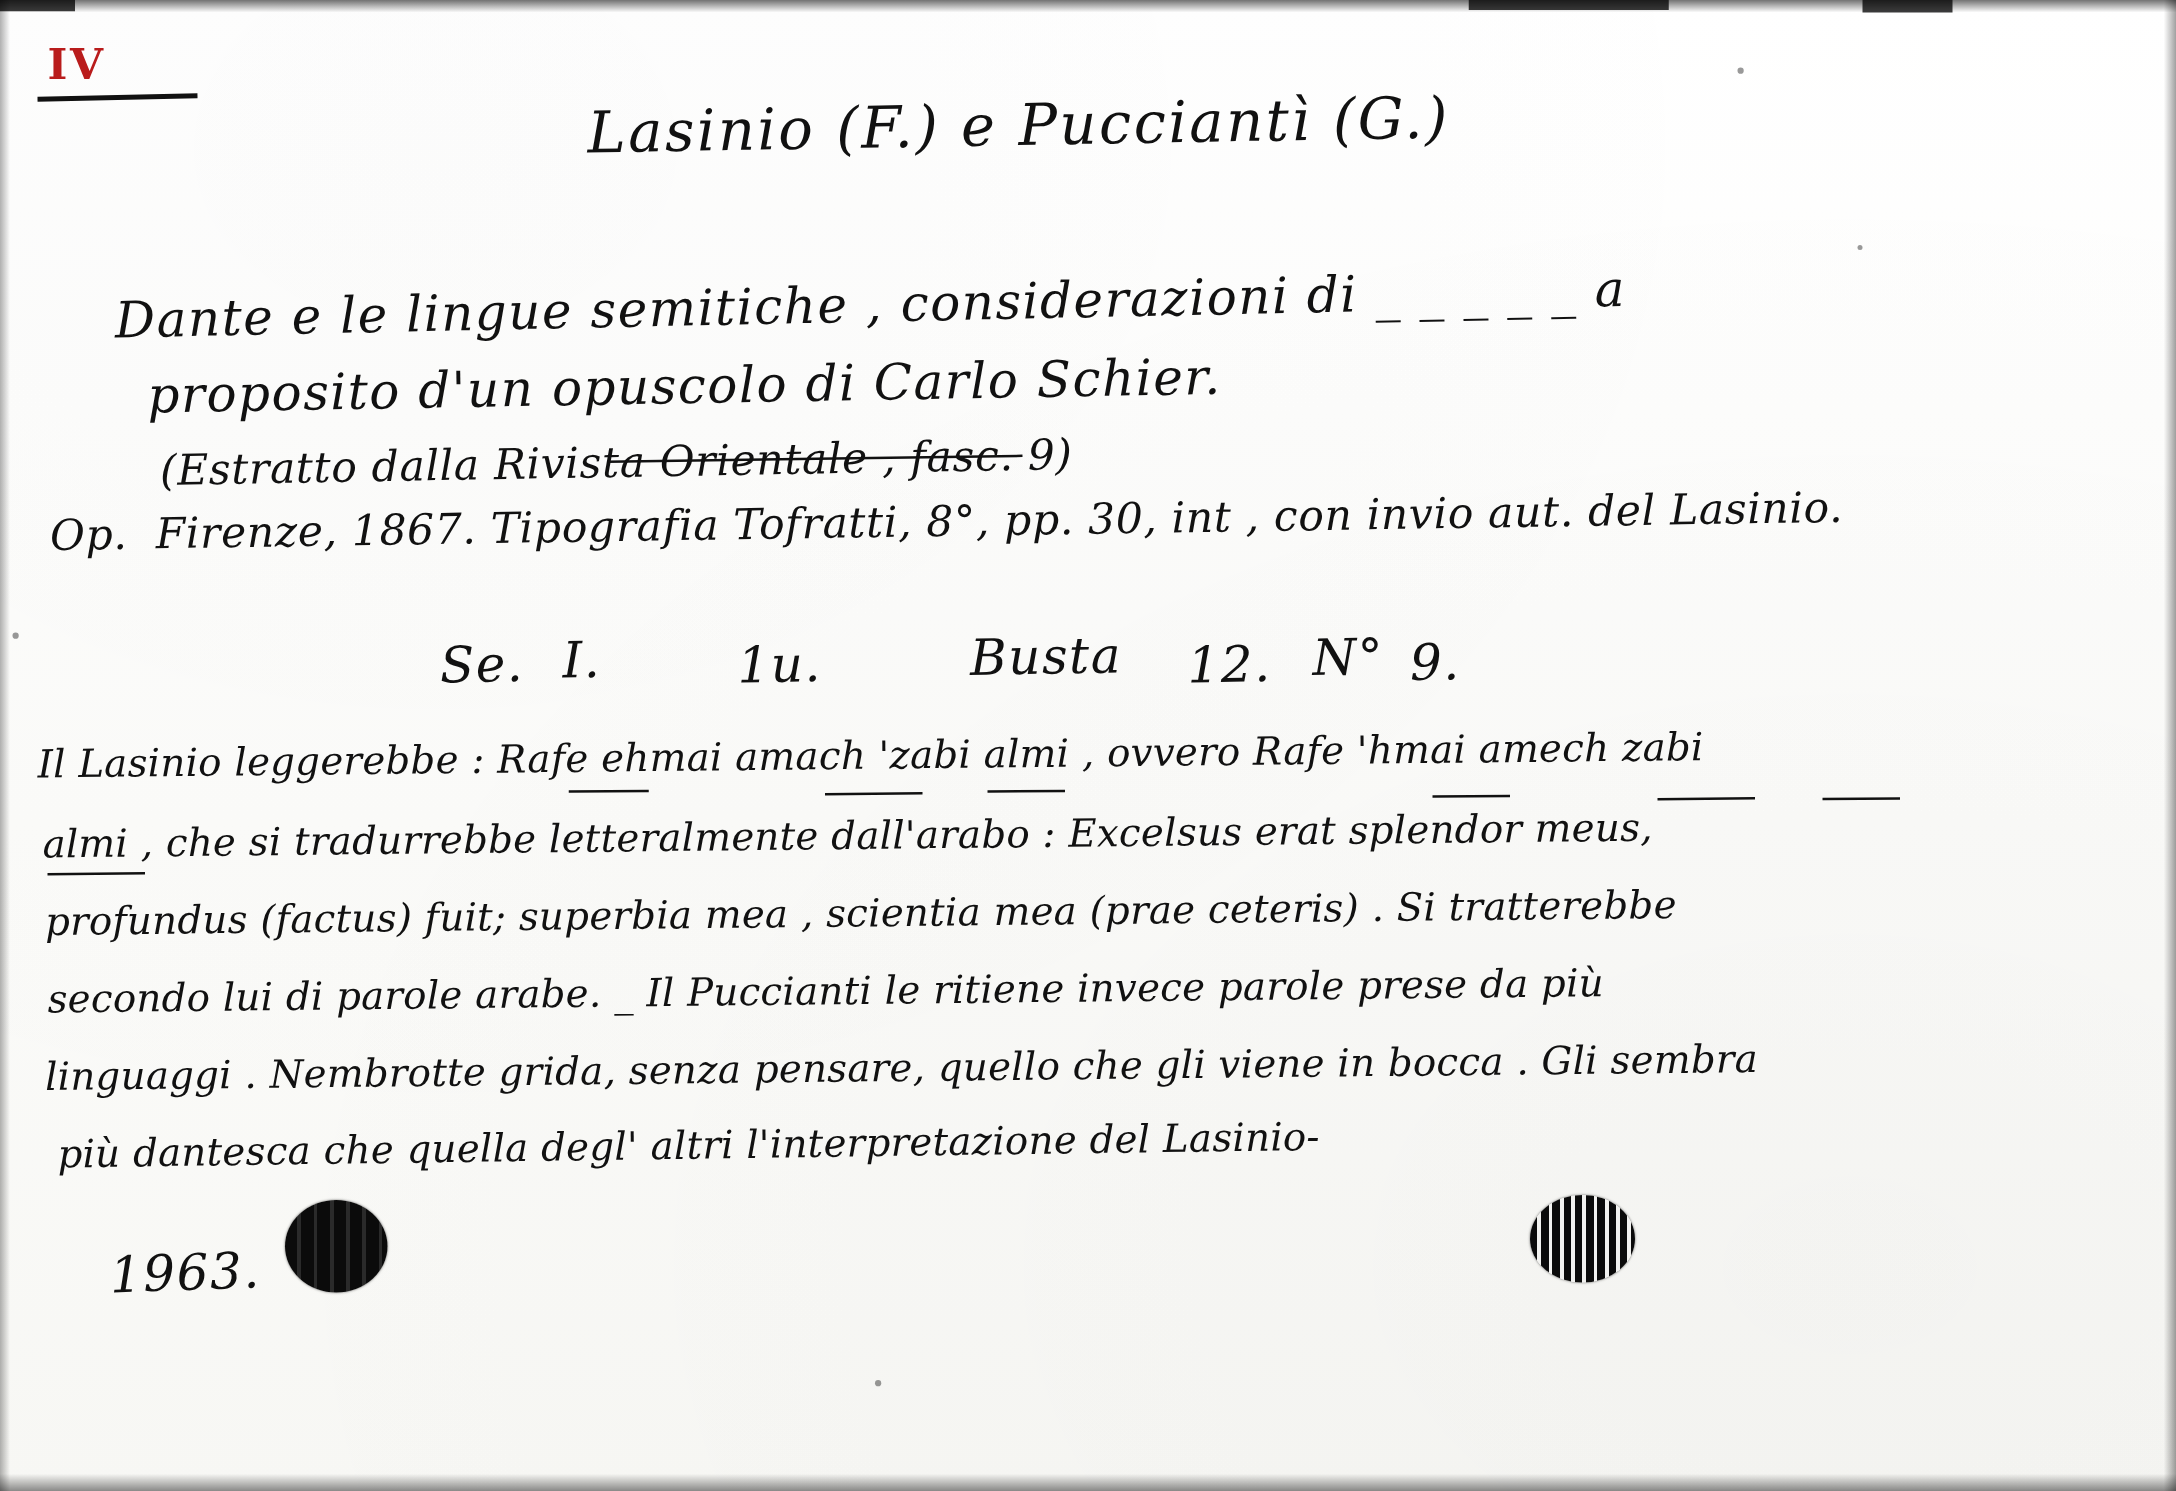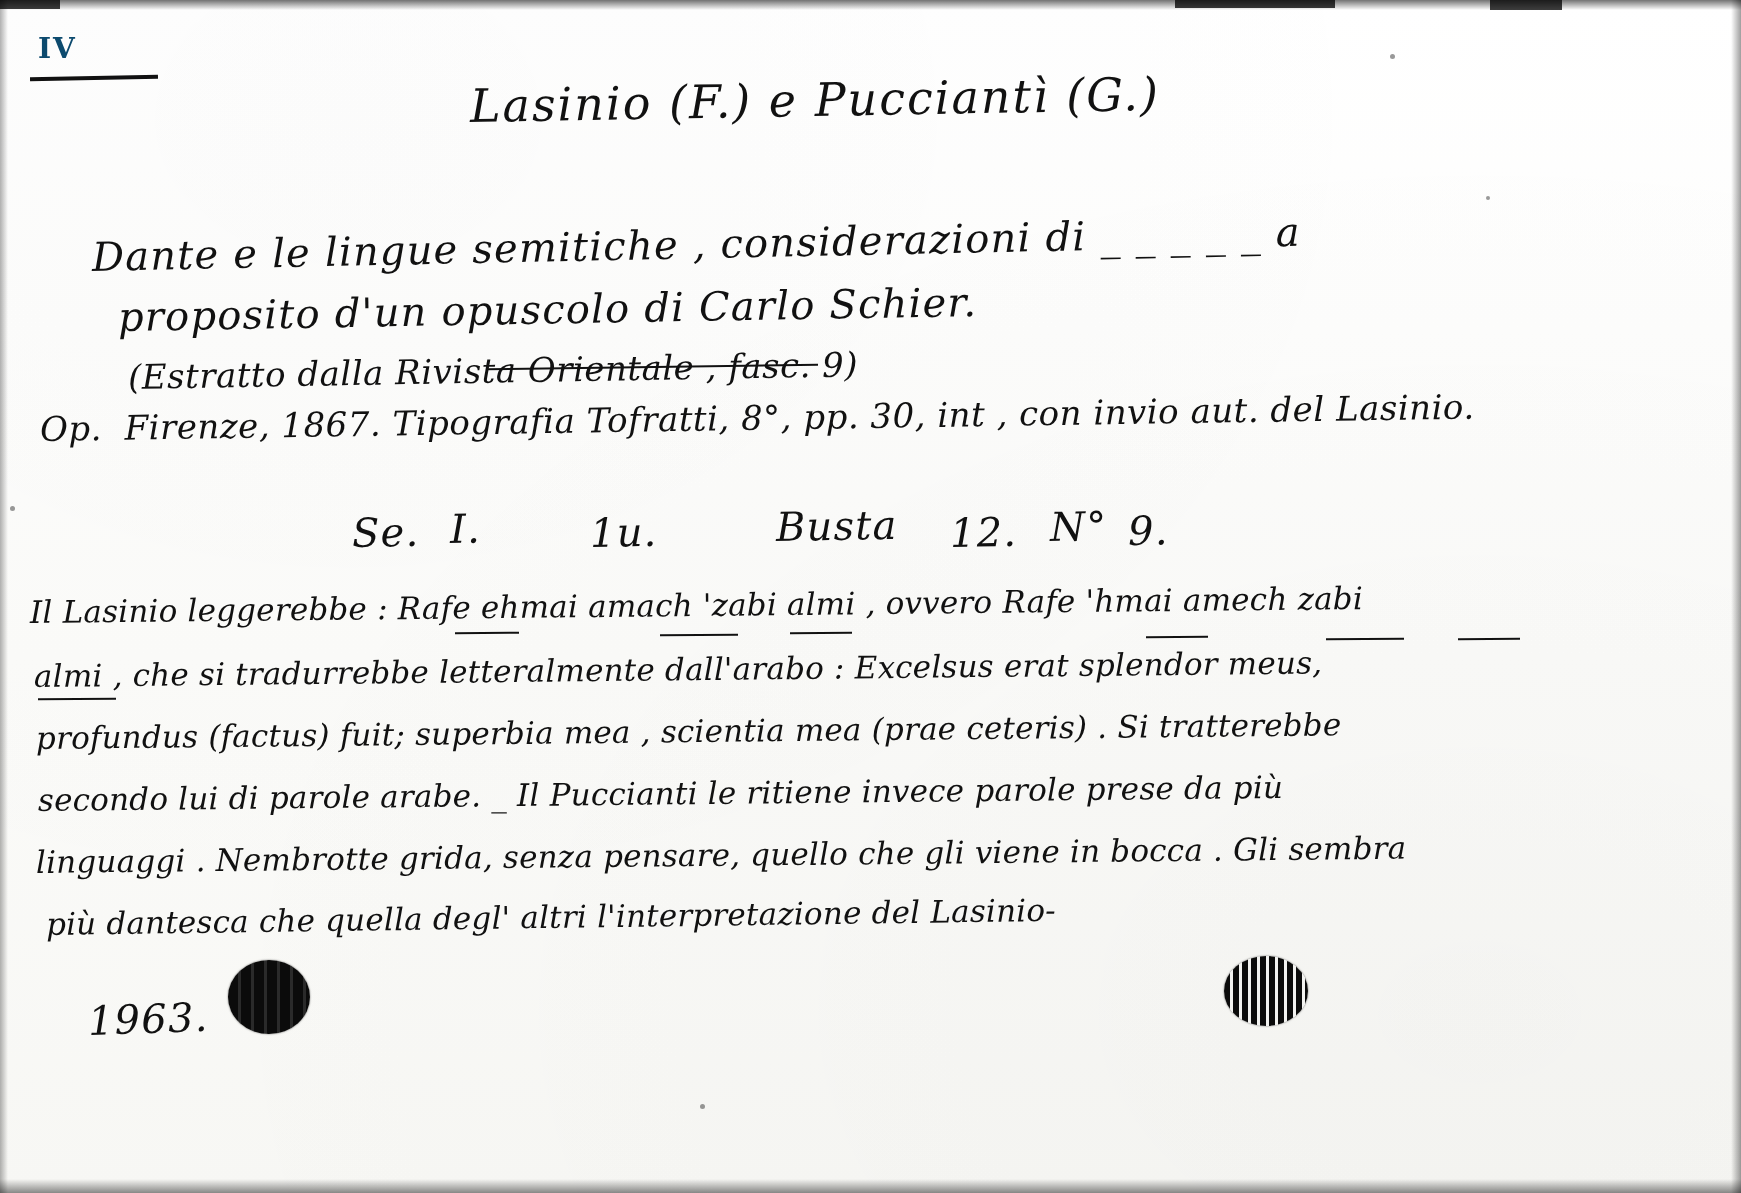--- a/index.html
+++ b/index.html
@@ -88,25 +88,25 @@
   .hw-body {
     font-size: 31px;
     letter-spacing: 0.2px;
   }
 
   
   .cat-number {
     position: absolute;
     left: 38px;
     top: 32px;
-    font-size: 28px;
+    font-size: 34px;
     font-family: "DejaVu Serif", serif;
     font-weight: bold;
     letter-spacing: 2px;
-    color: #0c4a6e;
+    color: #b91c1c;
   }
   .cat-underline {
     position: absolute;
     left: 30px;
     top: 76px;
     width: 128px;
     height: 4px;
     background: #111;
     transform: rotate(-1.2deg);
   }

